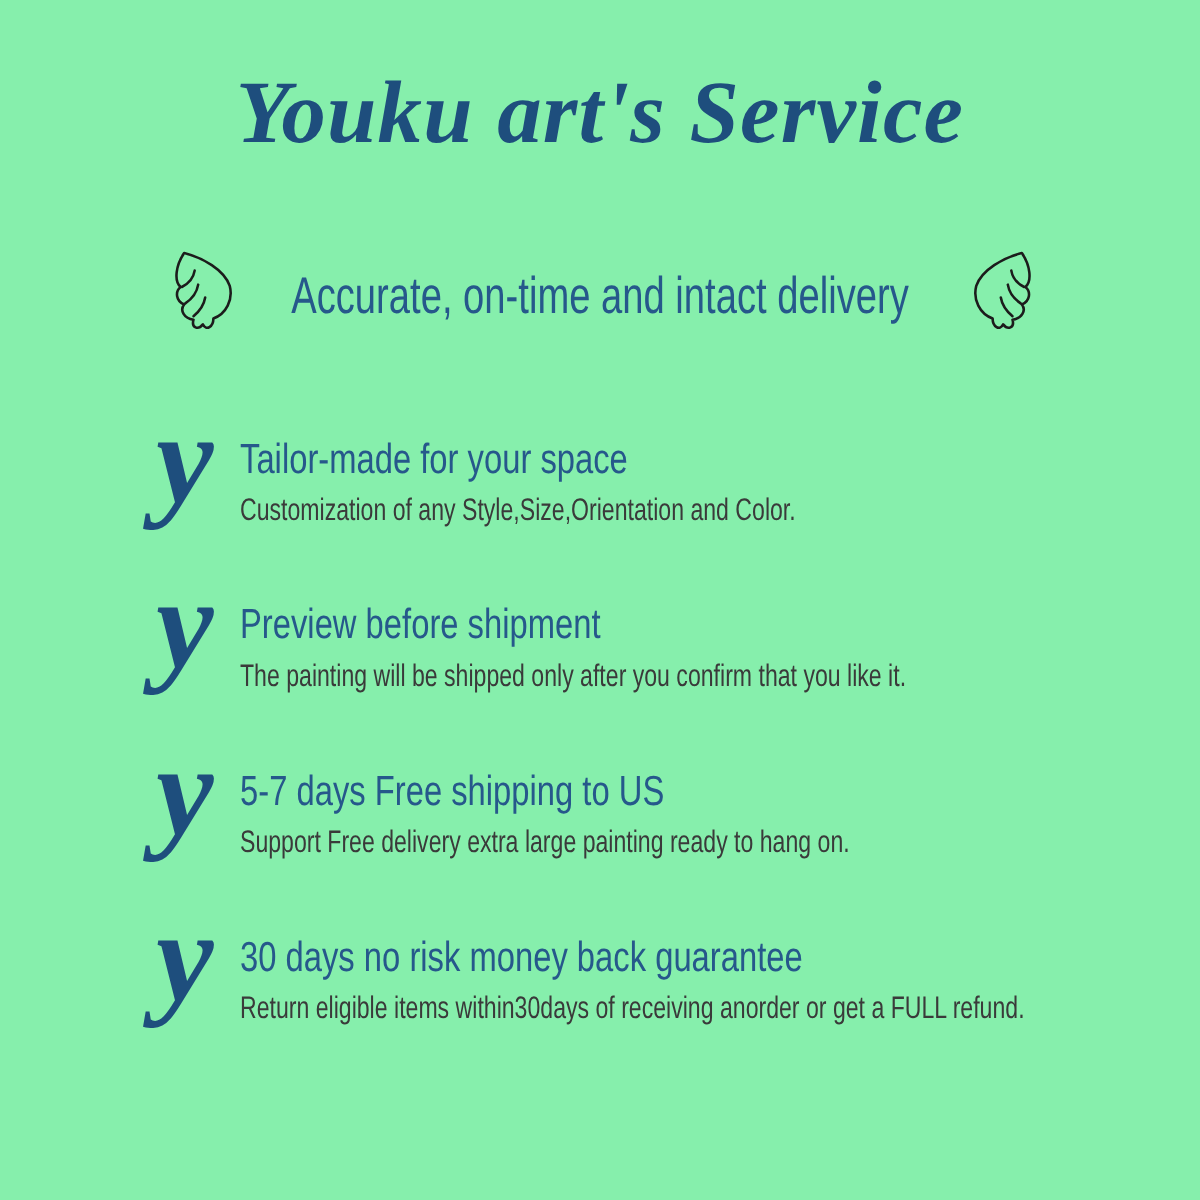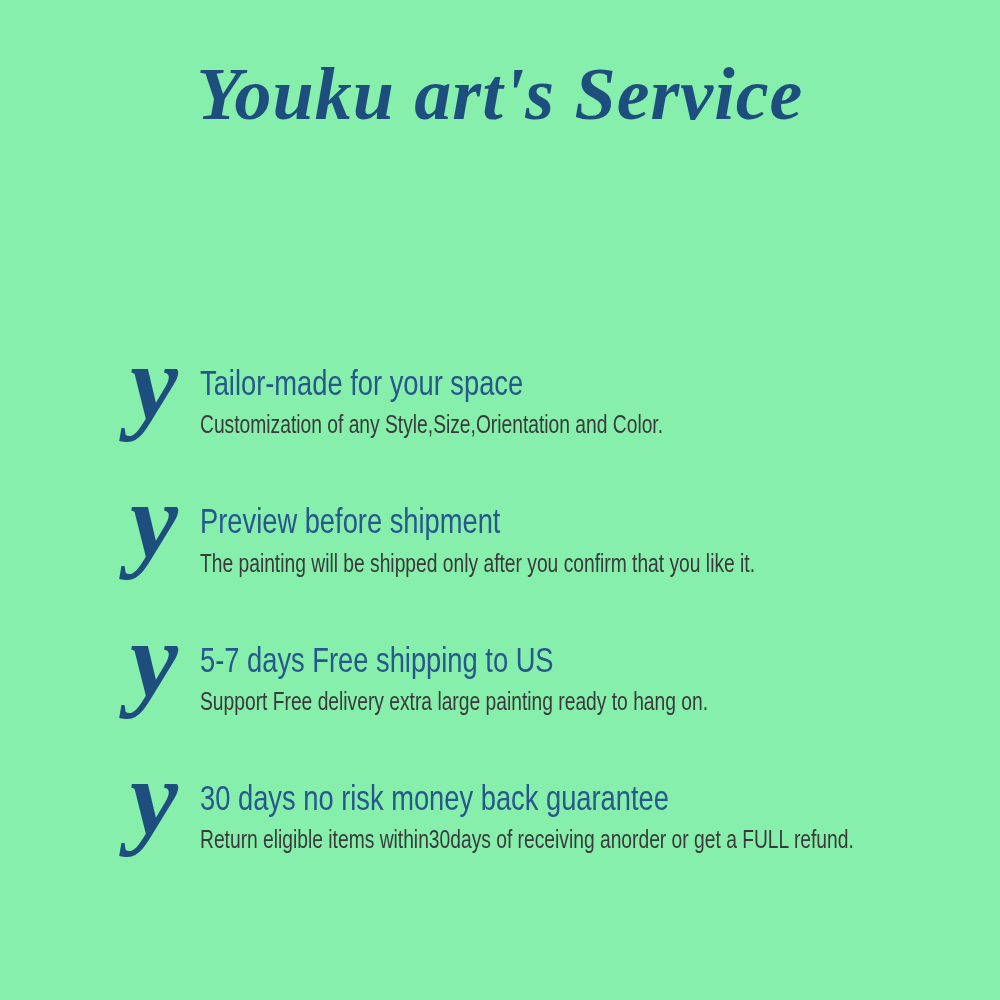--- a/index.html
+++ b/index.html
@@ -98,20 +98,39 @@
     color: #3a3a3a;
   }
 </style>
 </head>
 <body>
 
 <div class="page">
 
   <h1 class="title">Youku art's Service</h1>
 
+  <div class="subtitle-row">
+    <svg class="wing wing-left" viewBox="0 0 68 78">
+      <g fill="none" stroke="#1c1c1c" stroke-width="2.2" stroke-linecap="round" stroke-linejoin="round">
+        <path d="M16 4 C32 8 50 18 55 32 C58 44 52 56 41 60 C41 67 35 71 32 65 C28 70 22 68 24 61 C16 60 12 53 16 48 C9 45 8 37 13 33 C7 28 9 14 16 4 Z"></path>
+        <path d="M17 47 C23 43 27 37 28 31"></path>
+        <path d="M14 33 C20 30 24 25 25 19"></path>
+        <path d="M24 58 C30 53 33 48 34 42"></path>
+      </g>
+    </svg>
+    <span class="subtitle">Accurate, on-time and intact delivery</span>
+    <svg class="wing wing-right" viewBox="0 0 68 78">
+      <g fill="none" stroke="#1c1c1c" stroke-width="2.2" stroke-linecap="round" stroke-linejoin="round">
+        <path d="M16 4 C32 8 50 18 55 32 C58 44 52 56 41 60 C41 67 35 71 32 65 C28 70 22 68 24 61 C16 60 12 53 16 48 C9 45 8 37 13 33 C7 28 9 14 16 4 Z"></path>
+        <path d="M17 47 C23 43 27 37 28 31"></path>
+        <path d="M14 33 C20 30 24 25 25 19"></path>
+        <path d="M24 58 C30 53 33 48 34 42"></path>
+      </g>
+    </svg>
+  </div>
 
   <div class="features">
 
     <div class="feature">
       <span class="bullet">y</span>
       <span class="fheading">Tailor-made for your space</span>
       <span class="fdesc">Customization of any Style,Size,Orientation and Color.</span>
     </div>
 
     <div class="feature">

